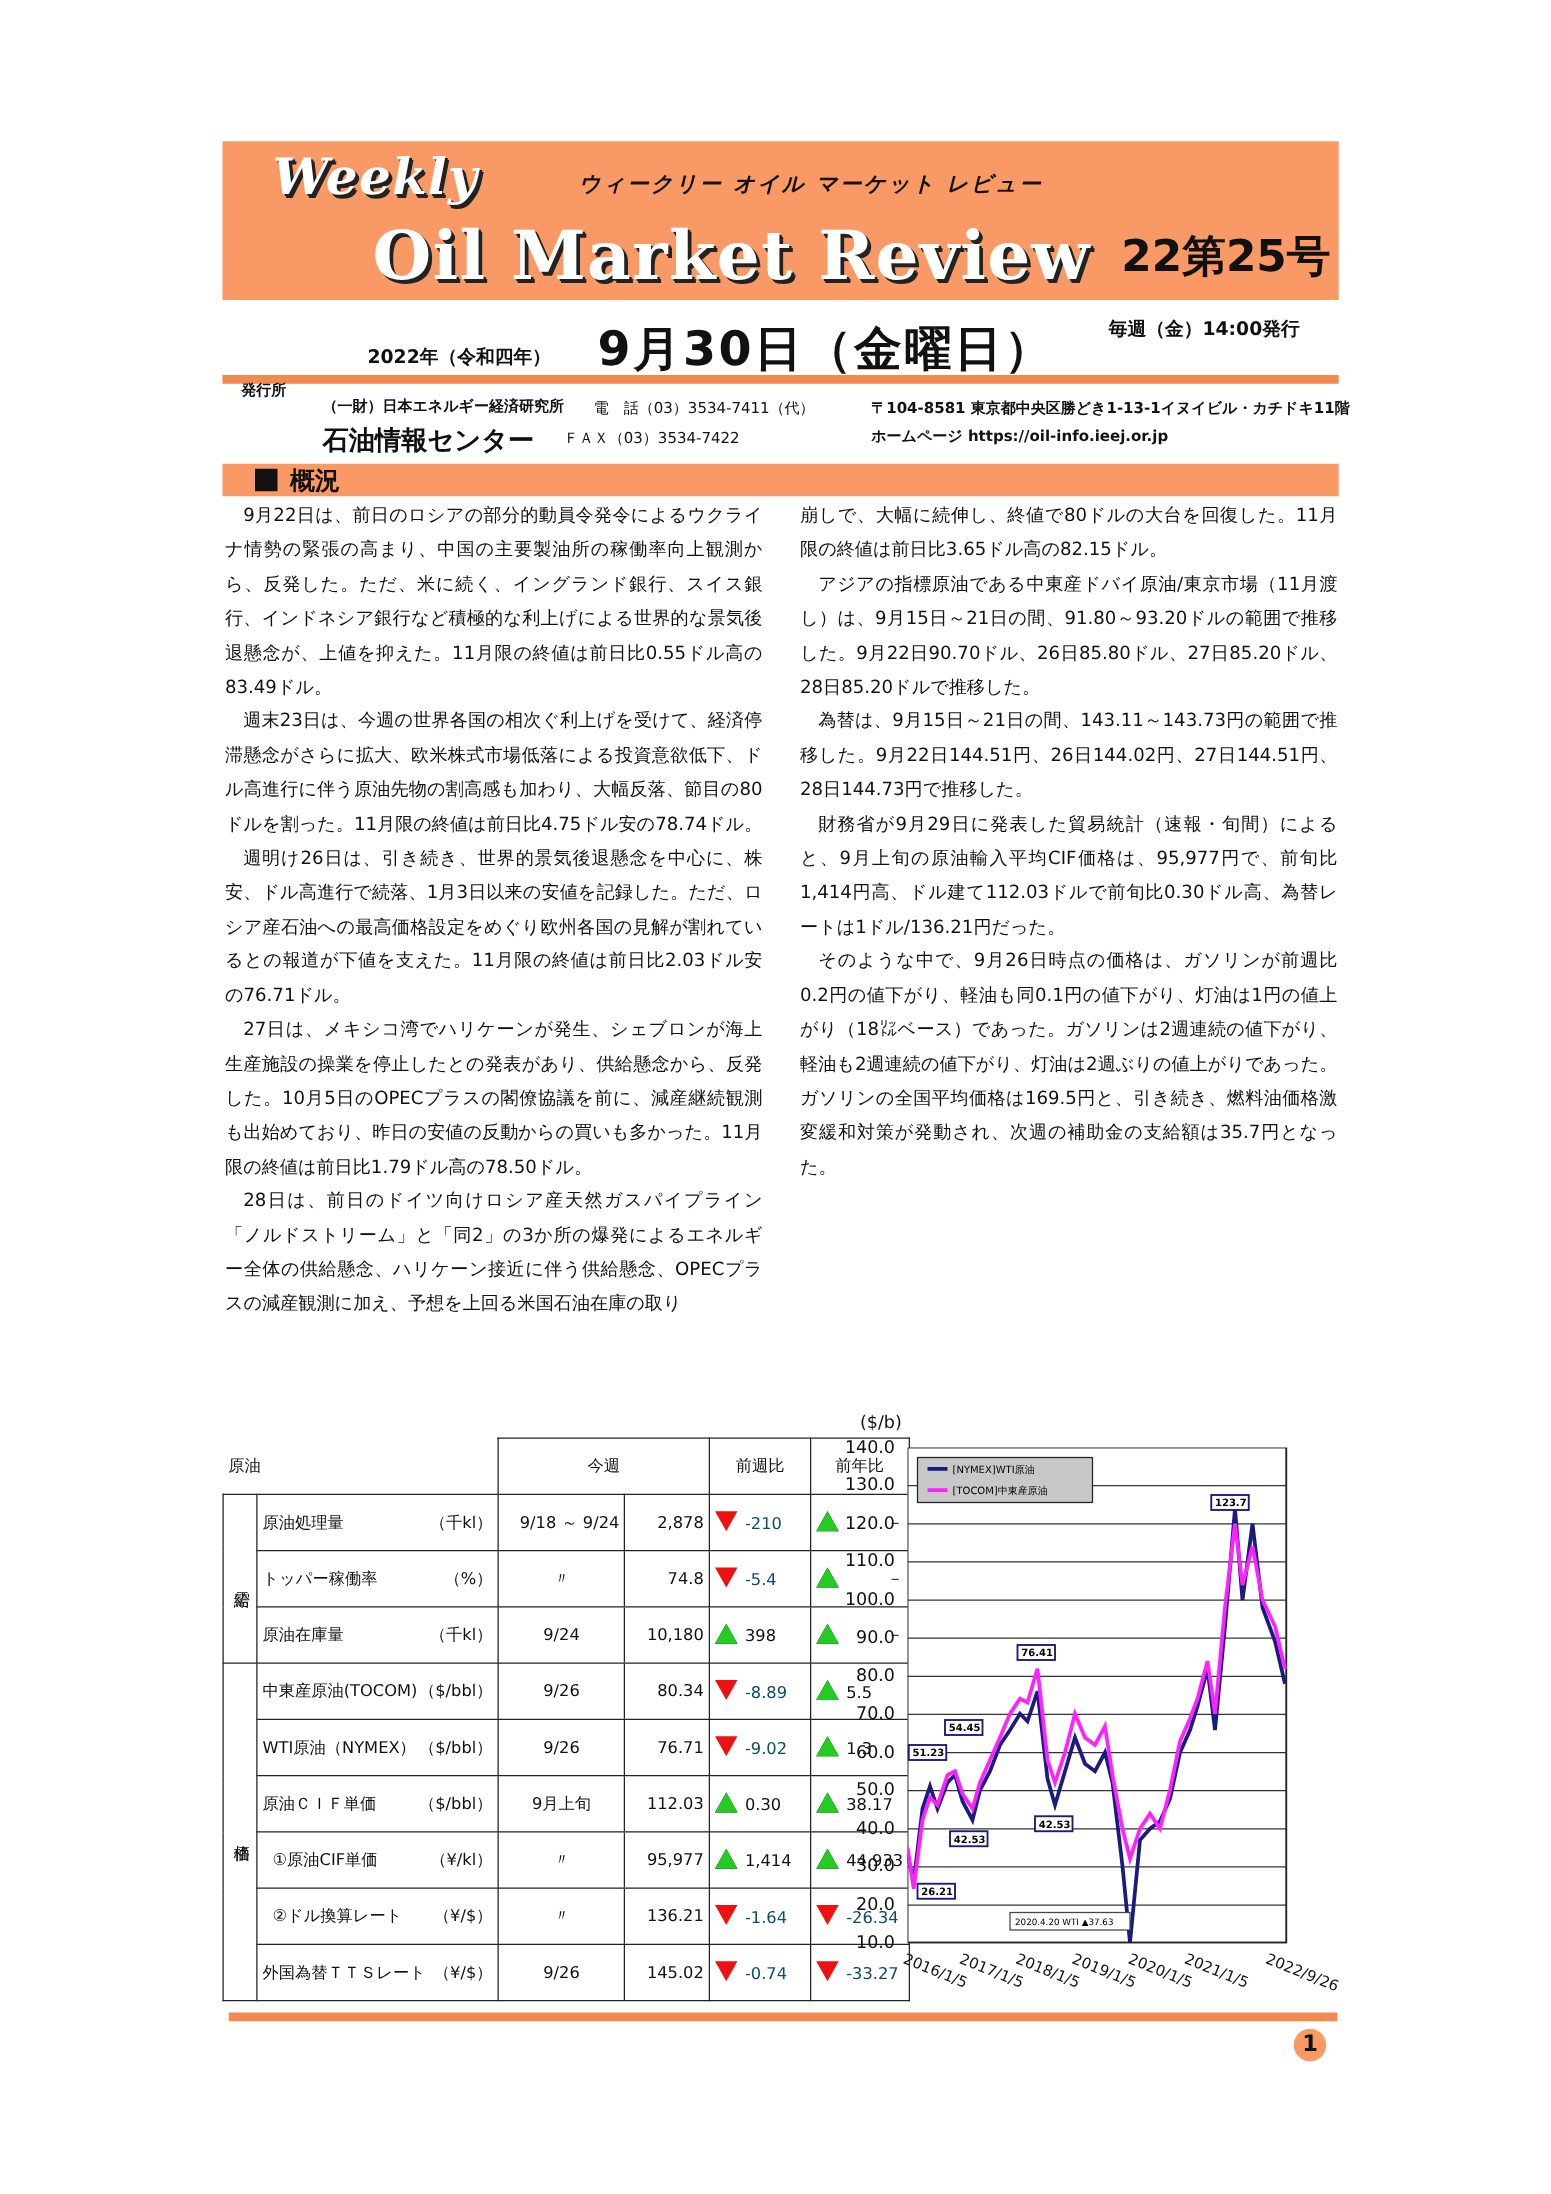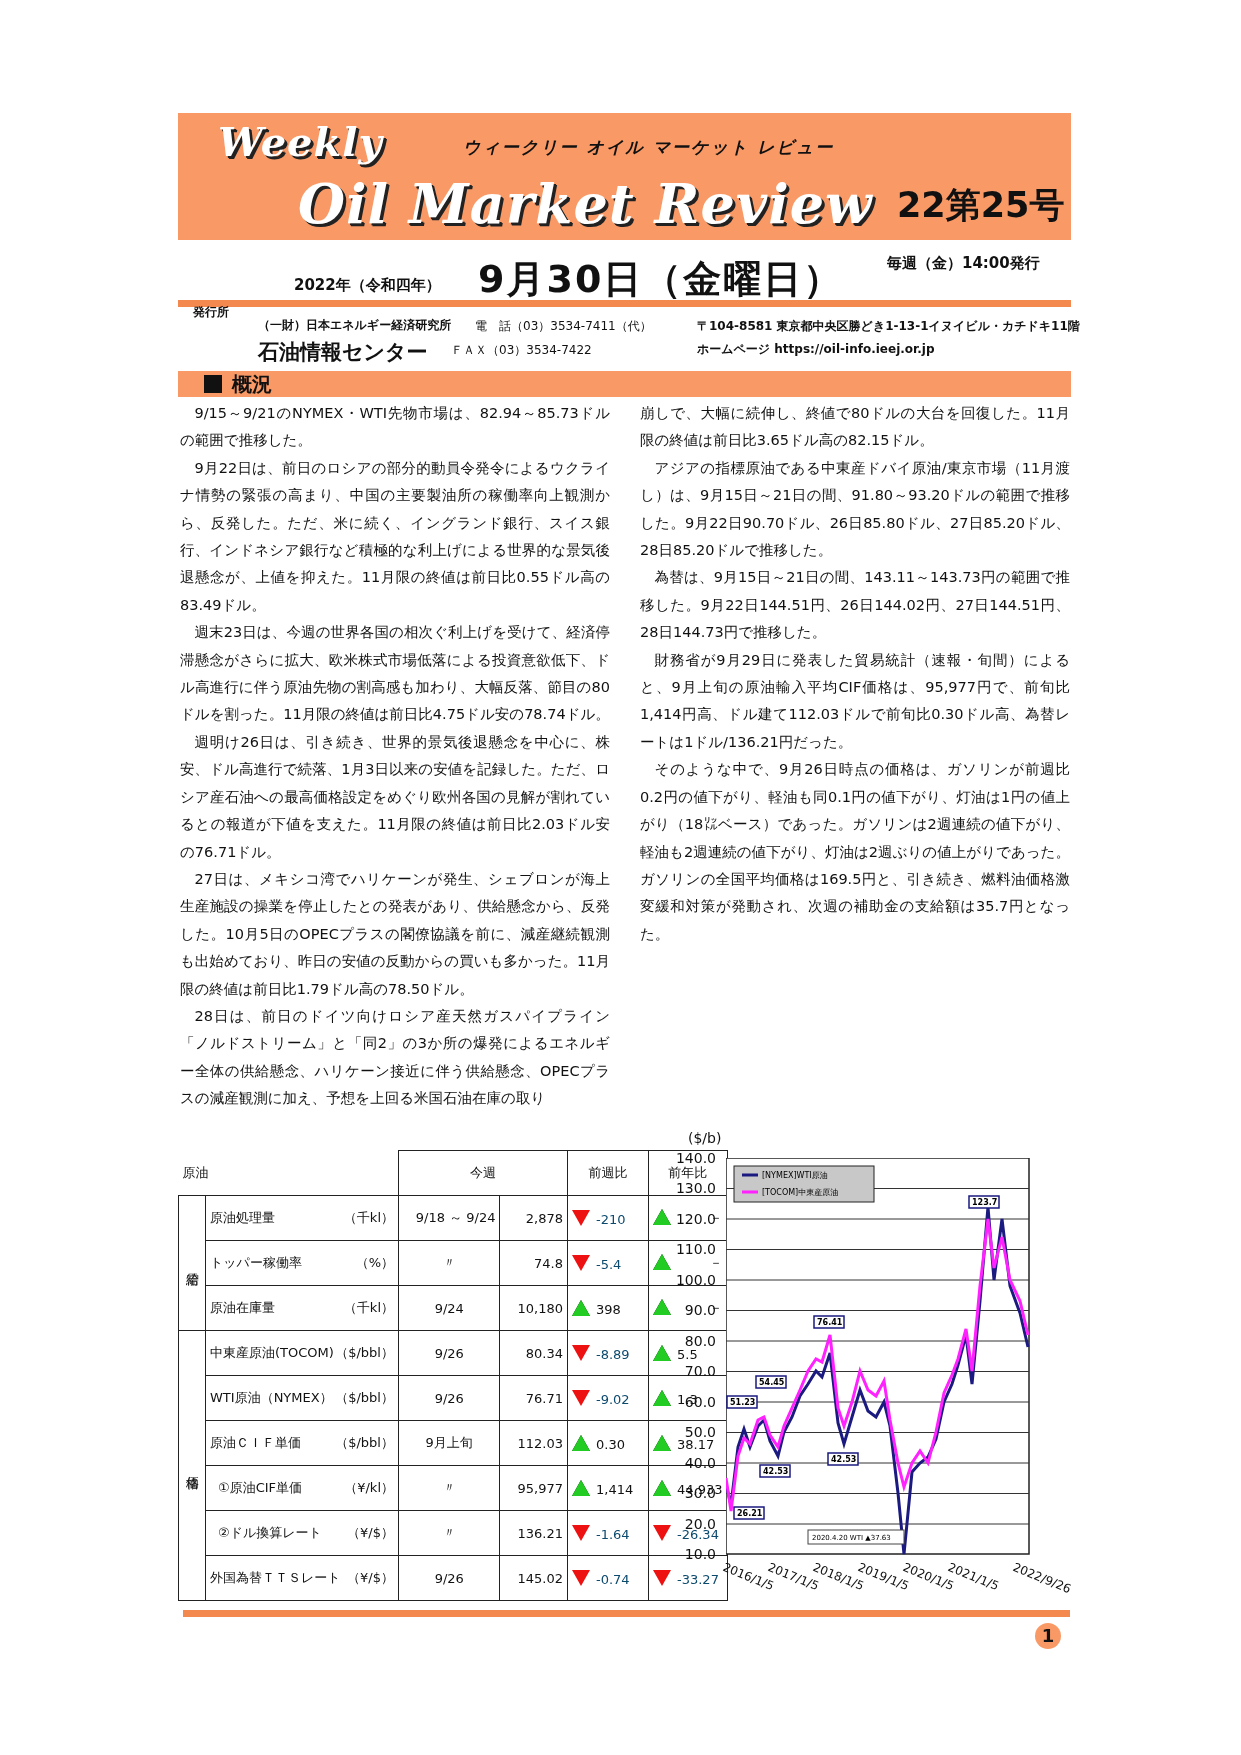--- a/index.html
+++ b/index.html
@@ -1,21 +1,21 @@
 <!DOCTYPE html>
 <html><head>
 <meta charset="utf-8">
 <style>
   html,body{margin:0;padding:0;background:#fff;}
   body{width:1241px;height:1755px;position:relative;font-family:"DejaVu Sans",sans-serif;color:#111;overflow:hidden;}
   .abs{position:absolute;}
   .banner{left:178px;top:113px;width:893px;height:127px;background:#f99a66;}
   .weekly{left:218px;top:118px;font-family:"DejaVu Serif",serif;font-style:italic;font-weight:bold;font-size:40px;color:#fff;text-shadow:2px 2px 0 #222,3px 3px 0 #222;letter-spacing:1px;}
   .kana{left:463px;top:136px;font-size:17px;font-weight:bold;font-style:italic;color:#111;letter-spacing:2px;}
-  .omr{left:298px;top:172px;font-family:"DejaVu Serif",serif;font-style:italic;font-weight:bold;font-size:54px;color:#fff;text-shadow:2px 2px 0 #222,3px 3px 0 #222;letter-spacing:1px;}
+  .omr{left:298px;top:172px;font-family:"DejaVu Serif",serif;font-weight:bold;font-size:54px;color:#fff;text-shadow:2px 2px 0 #222,3px 3px 0 #222;letter-spacing:1px;}
   .issue{left:897px;top:182px;font-size:35px;font-weight:bold;color:#111;}
   .year{left:294px;top:276px;font-size:15px;font-weight:bold;}
   .date{left:478px;top:254px;font-size:38px;font-weight:bold;letter-spacing:2px;}
   .pub{left:887px;top:254px;font-size:15px;font-weight:bold;}
   .hr1{left:178px;top:300px;width:893px;height:7px;background:#f3894f;}
   .info{font-size:12px;font-weight:bold;}
   .center-name{left:258px;top:338px;font-size:21px;font-weight:bold;}
   .section-bar{left:178px;top:371px;width:893px;height:26px;background:#f99a66;}
   .section-title{left:204px;top:371px;font-size:20px;font-weight:bold;line-height:26px;}
   .section-title .sq{display:inline-block;width:18px;height:18px;background:#111;margin-right:10px;vertical-align:-2px;}
@@ -60,21 +60,20 @@
 <div class="abs center-name">石油情報センター</div>
 <div class="abs info" style="left:475px;top:318px;font-weight:normal;">電　話（03）3534-7411（代）</div>
 <div class="abs info" style="left:451px;top:342px;font-weight:normal;">ＦＡＸ（03）3534-7422</div>
 <div class="abs info" style="left:697px;top:318px;">〒104-8581 東京都中央区勝どき1-13-1イヌイビル・カチドキ11階</div>
 <div class="abs info" style="left:697px;top:341px;">ホームページ https://oil-info.ieej.or.jp</div>
 
 <div class="abs section-bar"></div>
 <div class="abs section-title"><span class="sq"></span><span>概況</span></div>
 
 <div class="abs col col1">
-  <p>9/15～9/21のNYMEX・WTI先物市場は、82.94～85.73ドルの範囲で推移した。</p>
   <p>9月22日は、前日のロシアの部分的動員令発令によるウクライナ情勢の緊張の高まり、中国の主要製油所の稼働率向上観測から、反発した。ただ、米に続く、イングランド銀行、スイス銀行、インドネシア銀行など積極的な利上げによる世界的な景気後退懸念が、上値を抑えた。11月限の終値は前日比0.55ドル高の83.49ドル。</p>
   <p>週末23日は、今週の世界各国の相次ぐ利上げを受けて、経済停滞懸念がさらに拡大、欧米株式市場低落による投資意欲低下、ドル高進行に伴う原油先物の割高感も加わり、大幅反落、節目の80ドルを割った。11月限の終値は前日比4.75ドル安の78.74ドル。</p>
   <p>週明け26日は、引き続き、世界的景気後退懸念を中心に、株安、ドル高進行で続落、1月3日以来の安値を記録した。ただ、ロシア産石油への最高価格設定をめぐり欧州各国の見解が割れているとの報道が下値を支えた。11月限の終値は前日比2.03ドル安の76.71ドル。</p>
   <p>27日は、メキシコ湾でハリケーンが発生、シェブロンが海上生産施設の操業を停止したとの発表があり、供給懸念から、反発した。10月5日のOPECプラスの閣僚協議を前に、減産継続観測も出始めており、昨日の安値の反動からの買いも多かった。11月限の終値は前日比1.79ドル高の78.50ドル。</p>
   <p>28日は、前日のドイツ向けロシア産天然ガスパイプライン「ノルドストリーム」と「同2」の3か所の爆発によるエネルギー全体の供給懸念、ハリケーン接近に伴う供給懸念、OPECプラスの減産観測に加え、予想を上回る米国石油在庫の取り</p>
 </div>
 <div class="abs col col2">
   <p class="cont">崩しで、大幅に続伸し、終値で80ドルの大台を回復した。11月限の終値は前日比3.65ドル高の82.15ドル。</p>
   <p>アジアの指標原油である中東産ドバイ原油/東京市場（11月渡し）は、9月15日～21日の間、91.80～93.20ドルの範囲で推移した。9月22日90.70ドル、26日85.80ドル、27日85.20ドル、28日85.20ドルで推移した。</p>
   <p>為替は、9月15日～21日の間、143.11～143.73円の範囲で推移した。9月22日144.51円、26日144.02円、27日144.51円、28日144.73円で推移した。</p>

